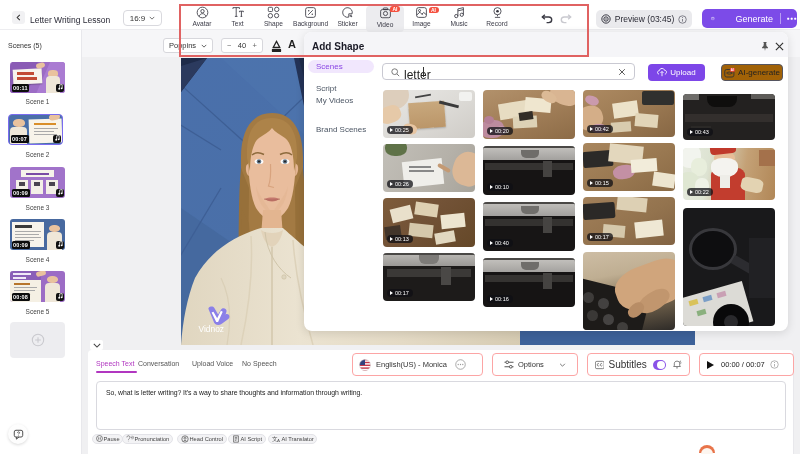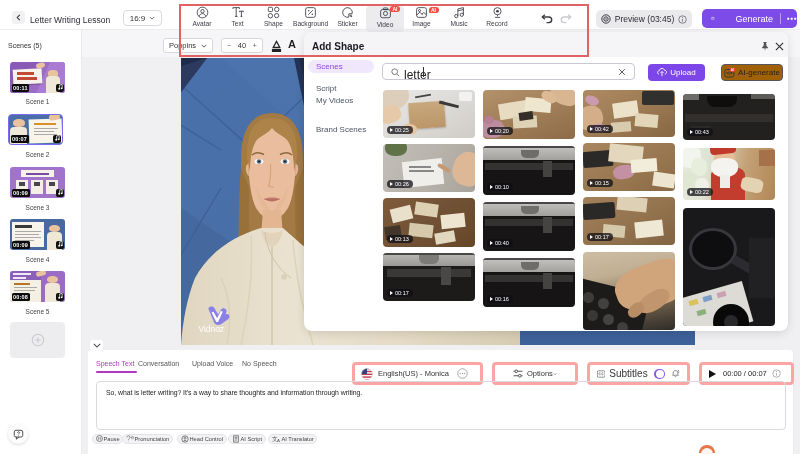--- a/index.html
+++ b/index.html
@@ -51,21 +51,21 @@
 #aigen { position:absolute; left:417px; top:32px; width:62px; height:17px; background:#a16207; border:1px solid #555560; border-radius:4px; color:#222; font-size:8px; display:flex; align-items:center; justify-content:center; gap:3px; }
 .tile { position:absolute; width:92px; border-radius:4px; overflow:hidden; }
 .dur { position:absolute; left:4px; bottom:4px; background:rgba(15,15,20,0.75); color:#fff; font-size:5.5px; padding:1px 4px 1px 3px; border-radius:6px; display:flex; align-items:center; gap:2px; }
 .dur:before { content:""; width:0; height:0; border-left:3.5px solid #fff; border-top:2.5px solid transparent; border-bottom:2.5px solid transparent; display:inline-block; }
 
 
 #speech { position:absolute; left:88px; top:350px; width:706px; height:104px; border-right:1px solid #e8e8ec; background:#fff; border-radius:4px 4px 0 0; z-index:10; }
 .stab { position:absolute; top:10px; font-size:7px; color:#555; }
 #speechtext { position:absolute; left:8px; top:31px; width:690px; height:49px; border:1px solid #d9d9df; border-radius:4px; font-size:6.9px; letter-spacing:-0.05px; color:#222; padding:7px 9px; }
 .chip { position:absolute; top:83.5px; height:10.5px; background:#f3f3f5; border:1px solid #e3e3e8; border-radius:6px; font-size:5.7px; color:#444; display:flex; align-items:center; padding:0 2.5px; gap:1px; white-space:nowrap; }
-.ctl { position:absolute; top:12px; height:23px; background:#fff; border:3px solid #fca5a5; border-radius:4px; display:flex; align-items:center; font-size:7.5px; color:#333; }
+.ctl { position:absolute; top:3px; height:23px; background:#fff; border:1px solid #fca5a5; border-radius:4px; display:flex; align-items:center; font-size:7.5px; color:#333; }
 
 #helpbtn { position:absolute; left:8px; top:424px; width:20px; height:20px; border-radius:50%; background:#fdfdfd; box-shadow:0 1px 3px rgba(0,0,0,0.15); z-index:50; display:flex; align-items:center; justify-content:center; }
 </style>
 </head>
 <body>
 <div id="app">
 
   <div style="position:absolute;left:82px;top:30px;width:718px;height:424px;background:#f0f0f2;"></div>
 
   <div id="canvas">
@@ -591,21 +591,21 @@
           <circle cx="6" cy="6" r="5.5" fill="none" stroke="#ccc" stroke-width="0.5"></circle>
         </svg>
       <span style="margin-left:5px;font-size:7.5px;">English(US) - Monica</span>
       <svg width="11" height="11" viewBox="0 0 12 12" style="margin-left:8px;" fill="none" stroke="#999" stroke-width="0.9">
           <circle cx="6" cy="6" r="5.2"></circle>
           <circle cx="3.5" cy="6" r="0.7" fill="#999" stroke="none"></circle>
           <circle cx="6" cy="6" r="0.7" fill="#999" stroke="none"></circle>
           <circle cx="8.5" cy="6" r="0.7" fill="#999" stroke="none"></circle>
         </svg>
     </div>
-    <div class="ctl" style="left:404px;width:86px;justify-content:space-between;padding:0 18px;">
+    <div class="ctl" style="left:404px;width:86px;justify-content:space-between;padding:0 11px;">
       <span style="display:flex;align-items:center;gap:4px;"><svg width="10" height="9" viewBox="0 0 11 10" fill="none" stroke="#555" stroke-width="1.1">
             <path d="M0.5 2.5 L10.5 2.5 M0.5 7.5 L10.5 7.5"></path>
             <circle cx="3.5" cy="2.5" r="1.5" fill="#fff"></circle>
             <circle cx="7.5" cy="7.5" r="1.5" fill="#fff"></circle>
           </svg>Options</span>
       <svg width="7" height="4" viewBox="0 0 8 5">
           <path d="M1 1 L4 4 L7 1" fill="none" stroke="#666" stroke-width="1.1"></path>
         </svg>
     </div>
     <div class="ctl" style="left:499px;width:103px;padding:0 7px;">

